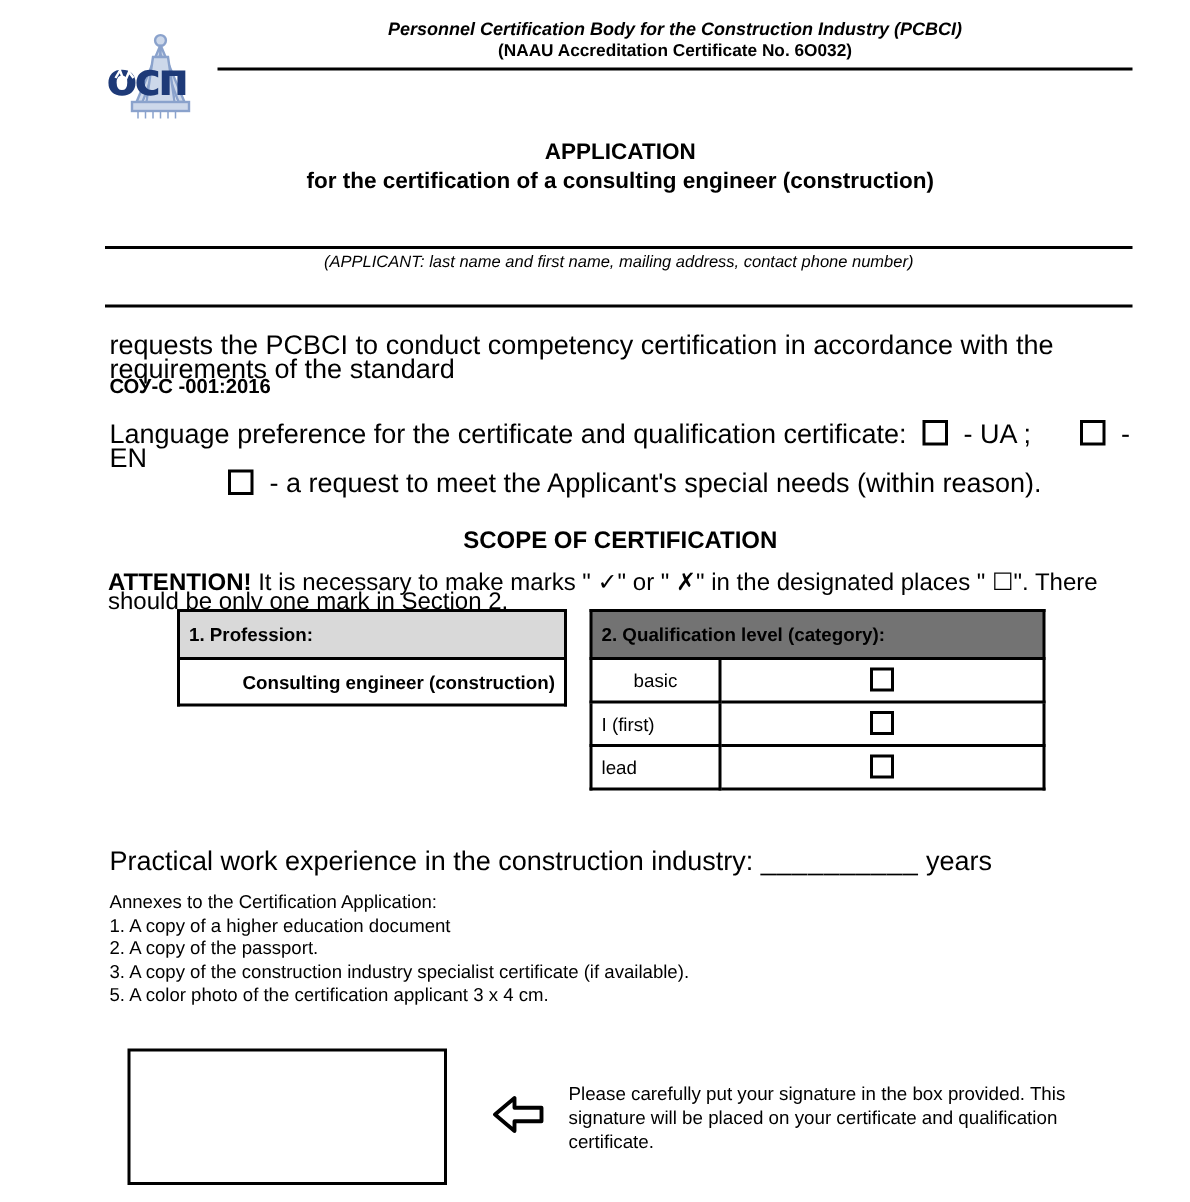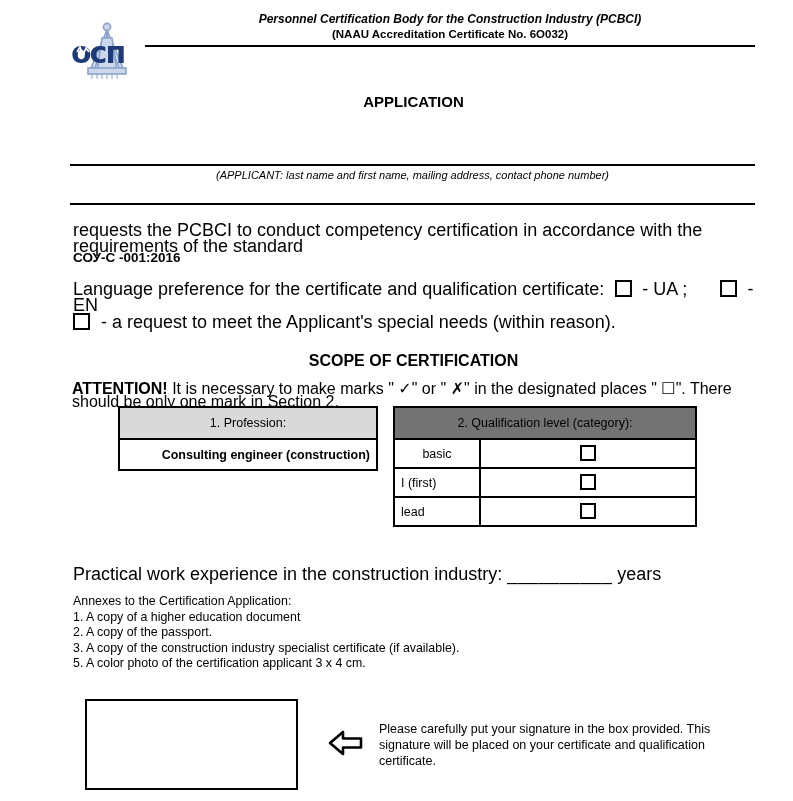--- a/index.html
+++ b/index.html
@@ -51,21 +51,21 @@
   .attention{left:72px;top:382px;width:690px;font-size:16px;line-height:13px;}
   .attention b{font-weight:bold;}
 
   table.formtbl{border-collapse:collapse;}
   table.formtbl td{
     border:2px solid #000;
     font-size:12.5px;
     padding:0 6px;
   }
   td.th{
-    font-weight:normal;font-size:13px;text-align:center;
+    font-weight:bold;font-size:13px;text-align:left;
     height:30px;
   }
   td.prof-val{font-weight:bold;text-align:right;height:29px;}
   td.lvl-label{height:27px;padding-left:8px;}
   td.lvl-check{text-align:center;}
 
   .annexes{left:73px;top:594px;width:650px;font-size:12.4px;line-height:15.6px;}
 
   .sig-box{
     left:85px;top:699px;width:209px;height:87px;
@@ -104,39 +104,40 @@
     </svg>
   </div>
 
   <div class="abs org-header">
     <div class="org-line1">Personnel Certification Body for the Construction Industry (PCBCI)</div>
     <div class="org-line2">(NAAU Accreditation Certificate No. 6O032)</div>
   </div>
 
   <div class="abs doc-title">
     <div class="t1">APPLICATION</div>
+    <div class="t2">for the certification of a consulting engineer (construction)</div>
   </div>
 
   <div class="abs rule" style="left:70px;top:164px;width:685px;"></div>
   <div class="abs applicant-caption">(APPLICANT: last name and first name, mailing address, contact phone number)</div>
   <div class="abs rule" style="left:70px;top:203px;width:685px;"></div>
 
   <div class="abs body-text" style="left:73px;top:222px;width:690px;">requests the PCBCI to conduct competency certification in accordance with the requirements of the standard</div>
 
   <div class="abs standard-code" style="left:73px;top:250px;">СОУ-С -001:2016</div>
 
   <div class="abs body-text" style="left:73px;top:280px;width:700px;">
     <span>Language preference for the certificate and qualification certificate:</span>
     <span class="cb cb-lg" style="margin-left:6px;"></span>
     <span style="margin-left:5px;">- UA ;</span>
     <span class="cb cb-lg" style="margin-left:28px;"></span>
     <span style="margin-left:5px;">- EN</span>
   </div>
 
-  <div class="abs body-text" style="left:73px;top:313px;width:700px;">
+  <div class="abs body-text" style="left:73px;top:313px;width:700px;text-align:center;">
     <span class="cb cb-lg"></span>
     <span style="margin-left:6px;">- a request to meet the Applicant's special needs (within reason).</span>
   </div>
 
   <div class="abs scope-title">SCOPE OF CERTIFICATION</div>
 
   <div class="abs attention">
     <b>ATTENTION!</b><span> It is necessary to make marks " ✓" or " ✗" in the designated places " ☐". There should be only one mark in Section 2.</span>
   </div>
 

